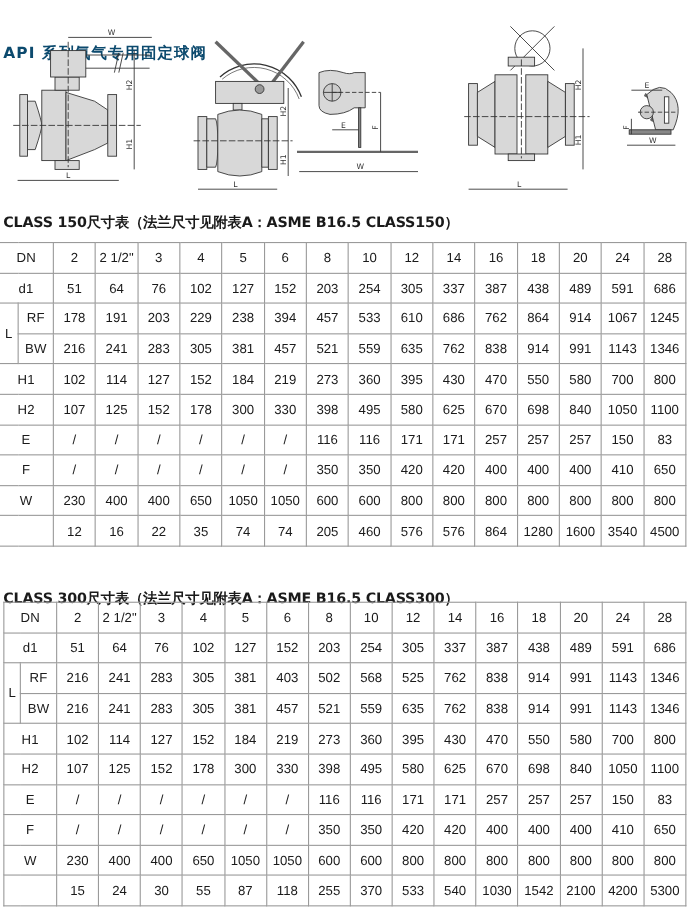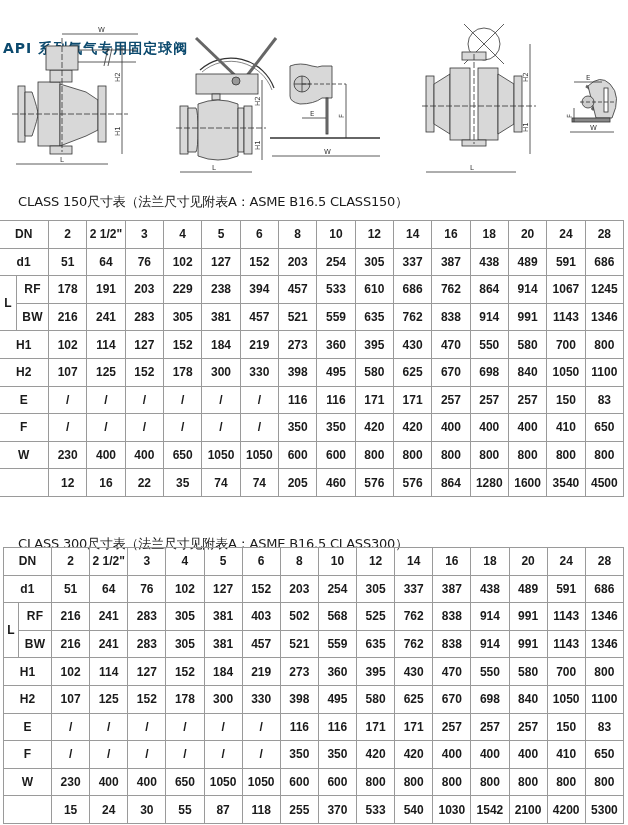--- a/index.html
+++ b/index.html
@@ -1,20 +1,20 @@
 <!DOCTYPE html>
 <html><head>
 <meta charset="utf-8">
 <style>
   html, body { margin: 0; padding: 0; background: #ffffff; }
   body { width: 628px; height: 825px; position: relative; overflow: hidden; font-family: "Liberation Sans", "DejaVu Sans", sans-serif; color: #1a1a1a; }
   .title { position: absolute; left: 3px; top: 0px; font-size: 14px; font-weight: bold; letter-spacing: 1px; color: #0c4a6e; font-family: "DejaVu Sans", sans-serif; margin-top: 40px; }
   .drawings { position: absolute; left: 0; top: 18px; width: 628px; height: 165px; }
-  .section-title { position: absolute; left: 18px; font-size: 13px; color: #1a1a1a; font-family: "DejaVu Sans", sans-serif; letter-spacing: -0.2px; }
-  table.dims { position: absolute; border-collapse: collapse; table-layout: fixed; font-size: 12px; font-weight: bold; }
+  .section-title { position: absolute; left: 3px; font-size: 13px; color: #1a1a1a; font-family: "DejaVu Sans", sans-serif; letter-spacing: -0.2px; font-weight: bold; }
+  table.dims { position: absolute; border-collapse: collapse; table-layout: fixed; font-size: 12px; }
   table.dims td { border: 1px solid #9a9a9a; text-align: center; padding: 0; height: 26.6px; white-space: nowrap; overflow: hidden; }
   table.dims td.lbl { letter-spacing: 0.2px; }
   table.dims td.L { text-align: center; }
   #t1 { left: -1px; top: 220px; width: 625px; }
   #t2 { left: 3px; top: 547px; width: 621px; }
   #t1 td { border-left-color: #9a9a9a; }
   #t1 tr td:first-child { border-left: none; }
   #t1 tr.sub td:first-child { border-left: 1px solid #9a9a9a; }
   .dn-row td { }
 </style>

